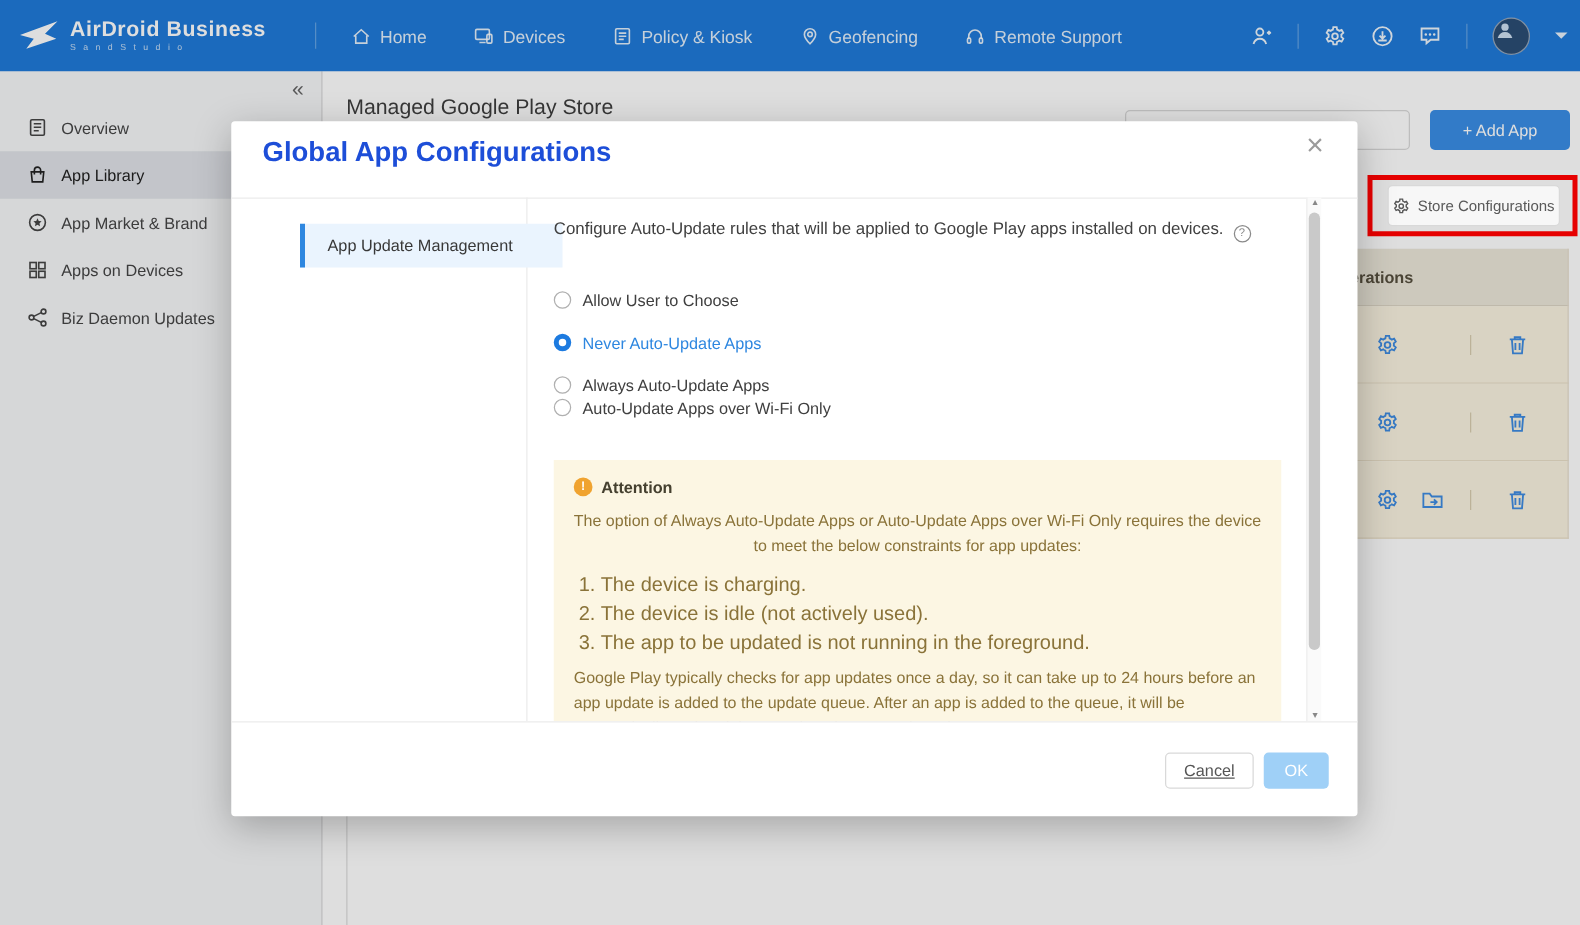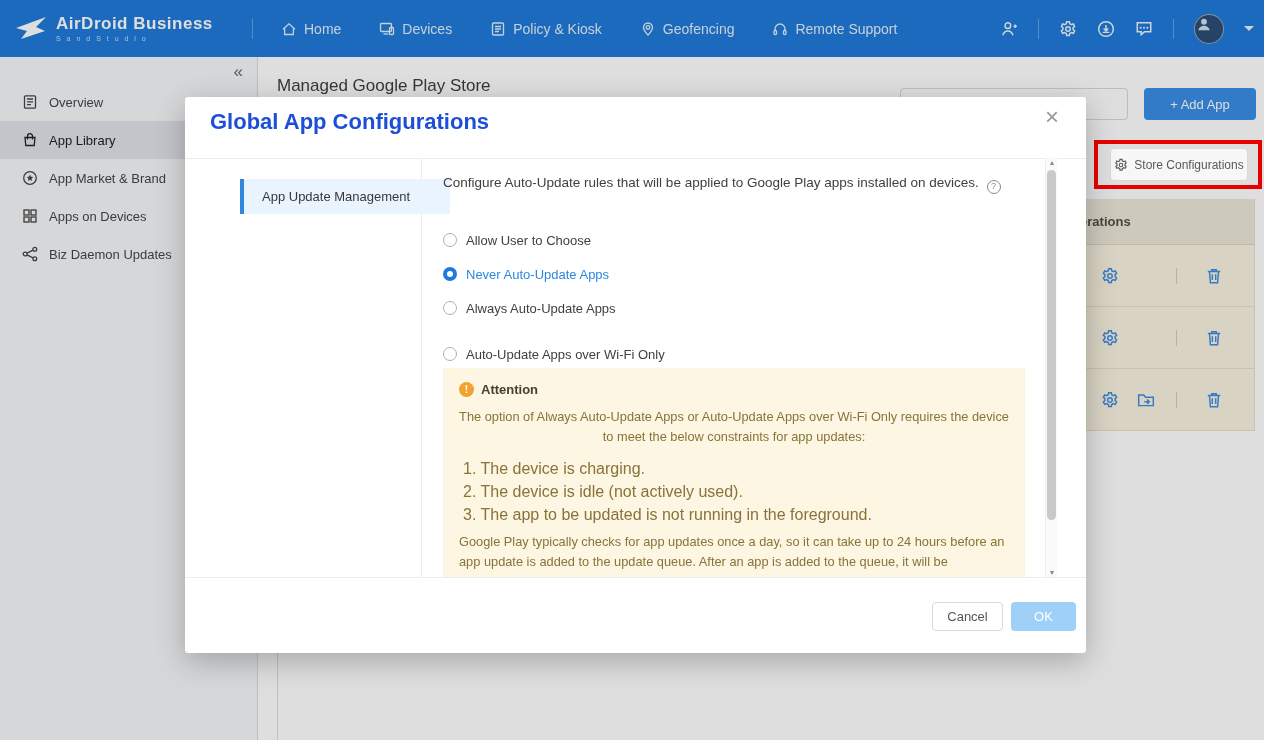--- a/index.html
+++ b/index.html
@@ -90,22 +90,22 @@
   .att-title { font-size:13px; font-weight:600; color:#45402f; }
   .att-intro { margin-top:10px; font-size:12.8px; line-height:20px;text-align:center; }
   .att-list { margin-top:10px; }
   .att-list div { font-size:16px; line-height:23px; padding-left:4px; }
   .att-outro { margin-top:6px; font-size:12.8px; line-height:20px; }
   .m-scrollbar { position:absolute; left:860px; top:61px; width:12px; height:419px; background:#fafafa; border-left:1px solid #eee; }
   .m-scroll-thumb { position:absolute; left:1px; top:12px; width:9px; height:350px; background:#c9c9c9; border-radius:5px; cursor:pointer; }
   .m-scroll-up, .m-scroll-down { position:absolute; left:0; width:12px; font-size:7px; color:#888; text-align:center; cursor:pointer; }
   .m-scroll-up { top:1px; } .m-scroll-down { bottom:1px; }
   .m-cancel { position:absolute; left:747px; top:505px; width:71px; height:29px; background:#fff; border:1px solid #d9d9d9;
-    border-radius:4px; font-size:13px; color:#555; cursor:pointer; }
-  .m-ok { position:absolute; left:826px; top:505px; width:65px; height:29px; background:#9fd0f7; border:none;
+    border-radius:4px; font-size:13px; color:#555; cursor:pointer;text-decoration:underline; }
+  .m-ok { position:absolute; left:826px; top:505px; width:52px; height:29px; background:#9fd0f7; border:none;
     border-radius:4px; font-size:13px; color:#fff; cursor:default; }
 </style>
 </head>
 <body>
 
 <svg width="0" height="0" style="position:absolute" aria-hidden="true">
   <defs>
     <symbol id="i-logo" viewBox="0 0 34 26">
         <path d="M2 13L32 2l-10 10 9 4-24 8 6-8z" fill="#ffffff"></path>
       </symbol>
@@ -359,21 +359,21 @@
       <span class="radio-label">Allow User to Choose</span>
     </div>
     <div class="radio-row selected" style="top:106px;">
       <span class="radio"></span>
       <span class="radio-label">Never Auto-Update Apps</span>
     </div>
     <div class="radio-row" style="top:140px;">
       <span class="radio"></span>
       <span class="radio-label">Always Auto-Update Apps</span>
     </div>
-    <div class="radio-row" style="top:186px;">
+    <div class="radio-row" style="top:158px;">
       <span class="radio"></span>
       <span class="radio-label">Auto-Update Apps over Wi-Fi Only</span>
     </div>
 
     <div class="attention-box">
       <div class="att-title-row">
         <span class="att-icon">!</span>
         <span class="att-title">Attention</span>
       </div>
       <div class="att-intro">The option of Always Auto-Update Apps or Auto-Update Apps over Wi-Fi Only requires the device to meet the below constraints for app updates:</div>

